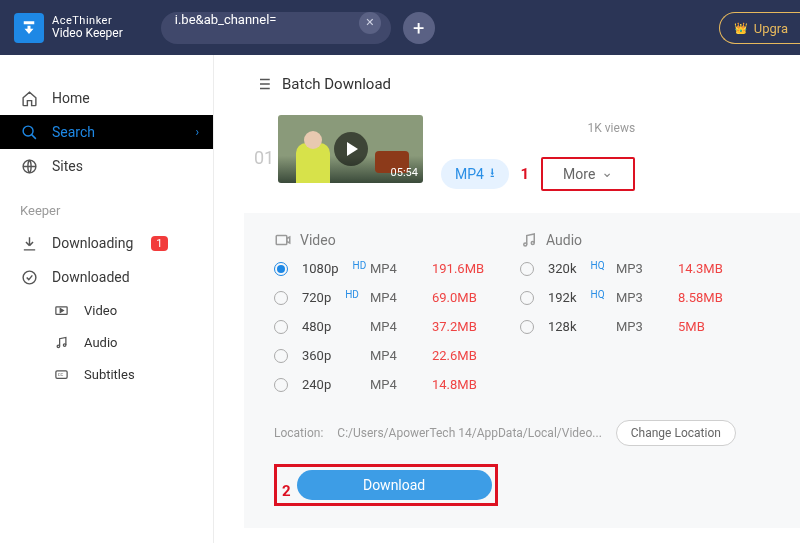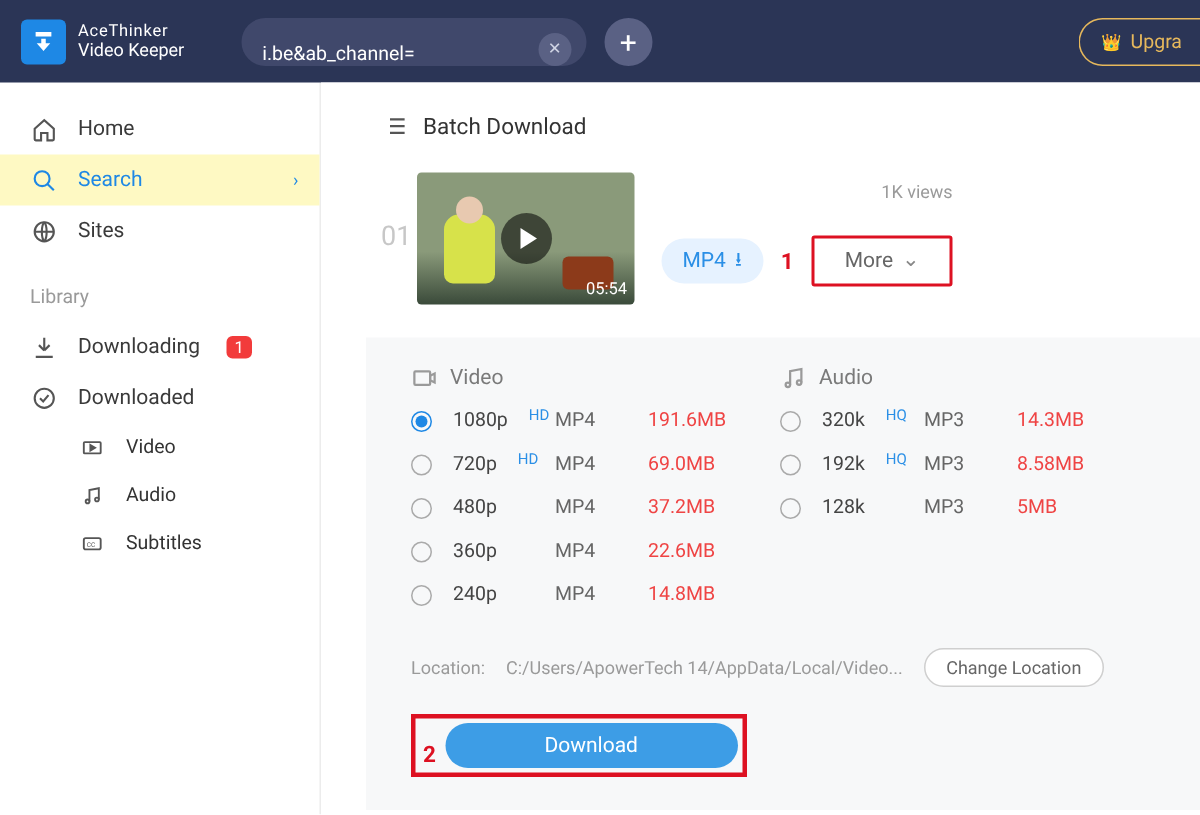--- a/index.html
+++ b/index.html
@@ -3,43 +3,43 @@
 <meta charset="utf-8">
 <style>
 * { margin:0; padding:0; box-sizing:border-box; font-family:-apple-system,"Segoe UI",Roboto,Arial,sans-serif; }
 body { width:800px; height:543px; overflow:hidden; background:#fff; position:relative; }
 .header { height:55px; background:#2b3556; display:flex; align-items:center; padding:0 14px; color:#fff; position:relative; }
 .logo-badge { width:30px; height:30px; background:#1e88e5; border-radius:4px; display:flex; align-items:center; justify-content:center; margin-right:8px; }
 .logo-badge svg { width:18px; height:18px; }
 .brand { display:flex; flex-direction:column; line-height:1.1; }
 .brand .top { font-size:11px; letter-spacing:.5px; }
 .brand .bot { font-size:12px; }
-.url-pill { margin-left:38px; background:#40486b; border-radius:18px; height:32px; width:230px; display:flex; align-items:flex-end; padding:0 10px 0 14px; }
+.url-pill { margin-left:38px; background:#40486b; border-radius:18px; height:32px; width:230px; display:flex; align-items:flex-start; padding:0 10px 0 14px; }
 .url-pill input { flex:1; background:transparent; border:0; color:#fff; font-size:13px; outline:none; }
 .url-clear { width:22px; height:22px; border-radius:50%; background:#5a6184; display:flex; align-items:center; justify-content:center; cursor:pointer; }
 .url-clear:before{content:"✕"; font-size:11px; color:#cfd3e3;}
 .plus-btn { margin-left:12px; width:32px; height:32px; border-radius:50%; background:#5a6184; display:flex; align-items:center; justify-content:center; cursor:pointer; }
 .plus-btn:before{content:"+"; font-size:20px; color:#fff; line-height:0;}
 .upgrade { position:absolute; right:0; top:12px; height:32px; border-radius:16px 0 0 16px; border:1px solid #e6b85c; border-right:0; background:transparent; color:#e6b85c; display:flex; align-items:center; font-size:13px; padding:0 12px 0 14px; cursor:pointer; gap:6px;}
 .upgrade:before{content:"👑"; font-size:11px;}
 .shell { display:flex; height:calc(100% - 55px); }
-.sidebar { width:214px; border-right:1px solid #ececec; padding-top:14px; background:#fff; }
+.sidebar { width:214px; border-right:1px solid #ececec; padding-top:26px; background:#fff; }
 .nav-item, .sub-item { display:flex; align-items:center; height:34px; padding:0 20px; font-size:14px; color:#3a3a3a; cursor:pointer; gap:14px; position:relative; }
-.nav-item.active { background:#fef9c3; color:#1e88e5; }
+.nav-item.active { background:#000000; color:#1e88e5; }
 .nav-chevron { position:absolute; right:14px; font-size:12px; color:#1e88e5; }
 .section-label { padding:20px 20px 8px; font-size:13px; color:#9a9a9a; }
 .badge-red { background:#f23b3b; color:#fff; font-size:11px; padding:1px 5px; border-radius:4px; margin-left:4px; }
 .sub-item { padding-left:52px; font-size:13px; height:32px; color:#333; }
 .icon { width:18px; display:flex; align-items:center; justify-content:center; color:#555; }
 .nav-item.active .icon { color:#1e88e5; }
 .main { flex:1; overflow:hidden; background:#fff; position:relative; }
 .batch { display:flex; align-items:center; gap:10px; padding:20px 0 22px 40px; font-size:15px; color:#333; cursor:pointer;}
 .result-row { display:flex; padding:0 0 18px 40px; align-items:flex-start; }
 .index { font-size:18px; color:#c7c7c7; width:24px; margin-top:32px; }
-.thumb { width:145px; height:88px; background:linear-gradient(#8a9a7a 60%,#3a4a3a); border-radius:3px; position:relative; overflow:hidden; }
+.thumb { width:145px; height:68px; background:linear-gradient(#8a9a7a 60%,#3a4a3a); border-radius:3px; position:relative; overflow:hidden; }
 .thumb .scene { position:absolute; inset:0; }
 .thumb .jacket { position:absolute; left:18px; top:28px; width:34px; height:46px; background:#d7e24a; border-radius:10px 10px 6px 6px; }
 .thumb .head { position:absolute; left:26px; top:16px; width:18px; height:18px; background:#e8c9b0; border-radius:50%; }
 .thumb .bike { position:absolute; right:14px; bottom:10px; width:34px; height:22px; background:#8c3a1a; border-radius:4px; }
 .play-ic { position:absolute; left:50%; top:50%; width:34px; height:34px; margin:-17px 0 0 -17px; border-radius:50%; background:rgba(0,0,0,.55); display:flex; align-items:center; justify-content:center; }
 .play-ic:before{content:""; border-left:11px solid #fff; border-top:7px solid transparent; border-bottom:7px solid transparent; margin-left:3px;}
 .duration { position:absolute; right:5px; bottom:4px; font-size:11px; color:#fff; }
 .meta { margin-left:18px; }
 .title { font-size:18px; color:#333; margin-top:4px; }
 .views { font-size:12px; color:#9a9a9a; margin-top:6px;text-align:right; }
@@ -116,21 +116,21 @@
     <div class="nav-item">
       <span class="icon">
           <svg width="17" height="17" viewBox="0 0 24 24" fill="none" stroke="currentColor" stroke-width="2">
             <circle cx="12" cy="12" r="9"></circle>
             <path d="M3 12h18M12 3c3 3 3 15 0 18M12 3c-3 3-3 15 0 18"></path>
           </svg>
         </span>
       <span>Sites</span>
     </div>
 
-    <div class="section-label">Library</div>
+    <div class="section-label">Keeper</div>
 
     <div class="nav-item">
       <span class="icon">
           <svg width="17" height="17" viewBox="0 0 24 24" fill="none" stroke="currentColor" stroke-width="2">
             <path d="M12 3v12m0 0l-5-5m5 5l5-5M4 21h16"></path>
           </svg>
         </span>
       <span>Downloading</span>
       <span class="badge-red">1</span>
     </div>

